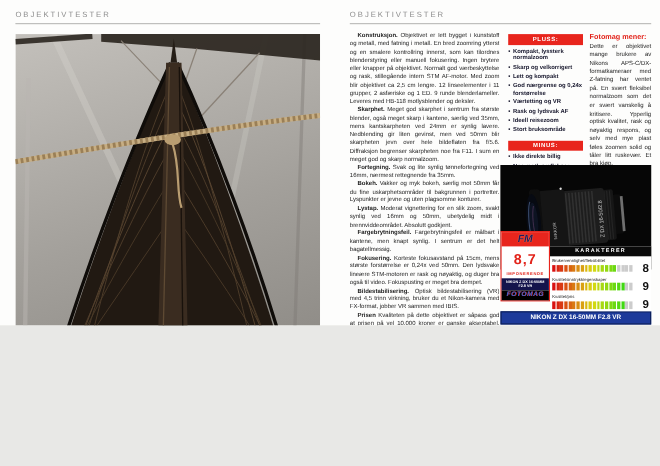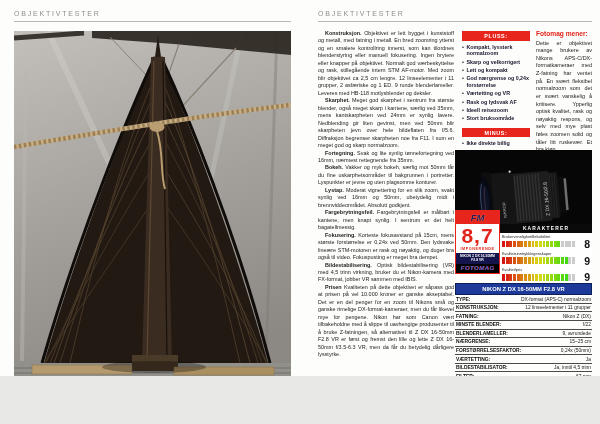--- a/index.html
+++ b/index.html
@@ -1,16 +1,16 @@
 <!DOCTYPE html>
 <html><head>
 <meta charset="utf-8">
 <style>
   html,body{margin:0;padding:0;background:#e8e8e6;}
-  #spread{position:relative;width:600px;height:376px;background:#fdfdfc;overflow:hidden;
+  #spread{position:relative;width:600px;height:296px;background:#fdfdfc;overflow:hidden;
           font-family:"Liberation Sans",sans-serif;color:#1c1c1c;}
   .page-head{position:absolute;top:10px;font-size:7px;letter-spacing:1.8px;color:#8d8d8d;
              border-bottom:1px solid #b8b8b6;padding-bottom:4px;}
   #head-left{left:14px;width:277px;}
   #head-right{left:318px;width:274px;}
 
   
   #ship-photo{position:absolute;left:14px;top:31px;width:277px;height:367px;}
 
   
@@ -35,21 +35,21 @@
 
   
   #lens-box{position:absolute;left:455px;top:150px;width:137px;height:95px;background:#060606;}
 
   
   #badge{position:absolute;left:455px;top:210px;width:43px;border:1px solid #e8251d;
          background:#fff;z-index:3;}
   #badge-fm{background:#e8251d;color:#23175e;font-weight:bold;font-style:italic;
             font-size:9.5px;text-align:center;line-height:13px;height:13px;
             text-shadow:0 0 1px #ffb15e;}
-  #badge-score{color:#e2231a;font-weight:bold;font-size:21px;text-align:center;
+  #badge-score{color:#e2231a;font-weight:bold;font-size:13px;text-align:center;
                line-height:23px;height:23px;letter-spacing:1px;}
   #badge-verdict{color:#e2231a;font-weight:bold;font-size:3.7px;letter-spacing:.6px;
                  text-align:center;padding-bottom:1.5px;}
   #badge-product{background:#14144c;color:#fff;font-weight:bold;font-size:3.4px;
                  text-align:center;line-height:1.25;padding:1.5px 1px;}
   #badge-brand{background:#000;color:#3c63d2;font-weight:bold;font-style:italic;
                font-size:6px;text-align:center;letter-spacing:.5px;line-height:9px;height:9px;
                text-shadow:.5px 0 0 #e2231a;}
 
   

